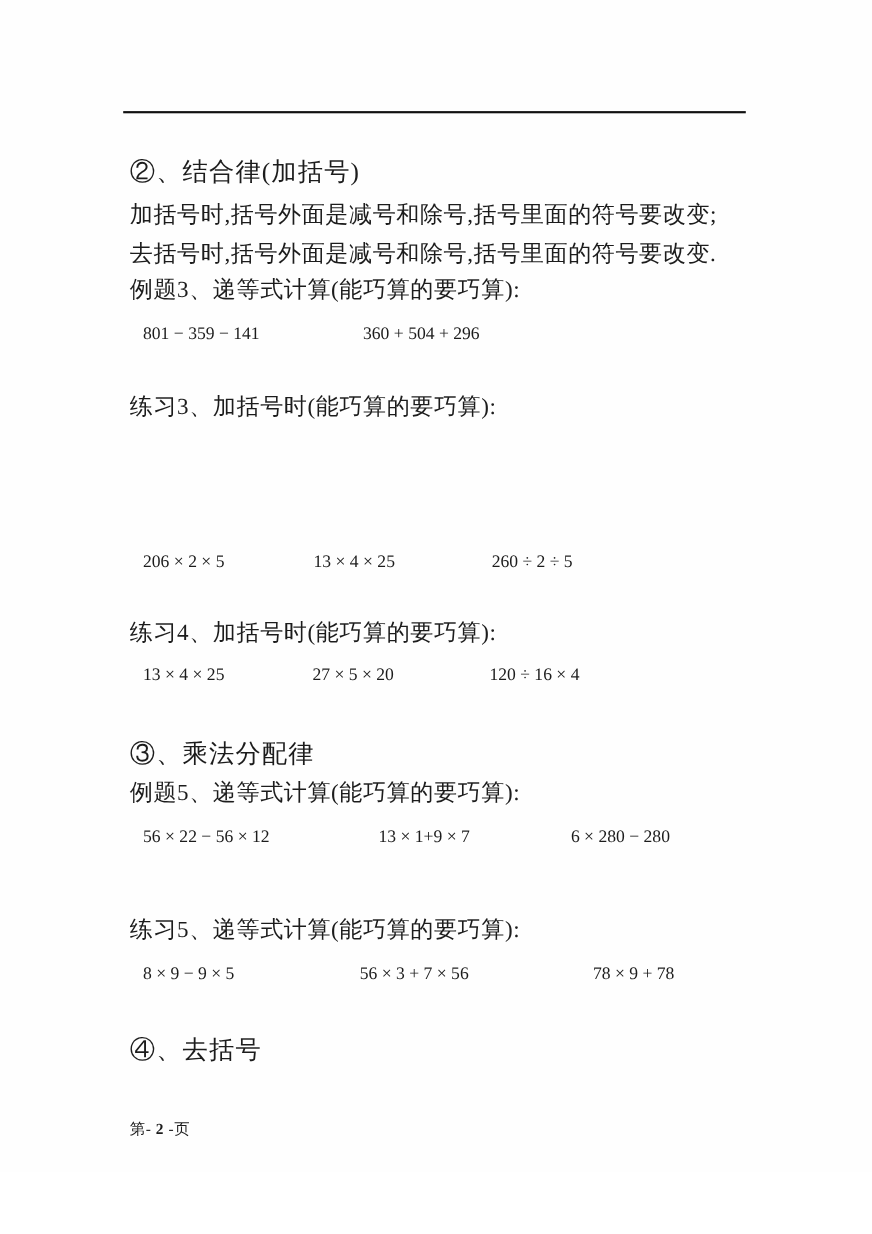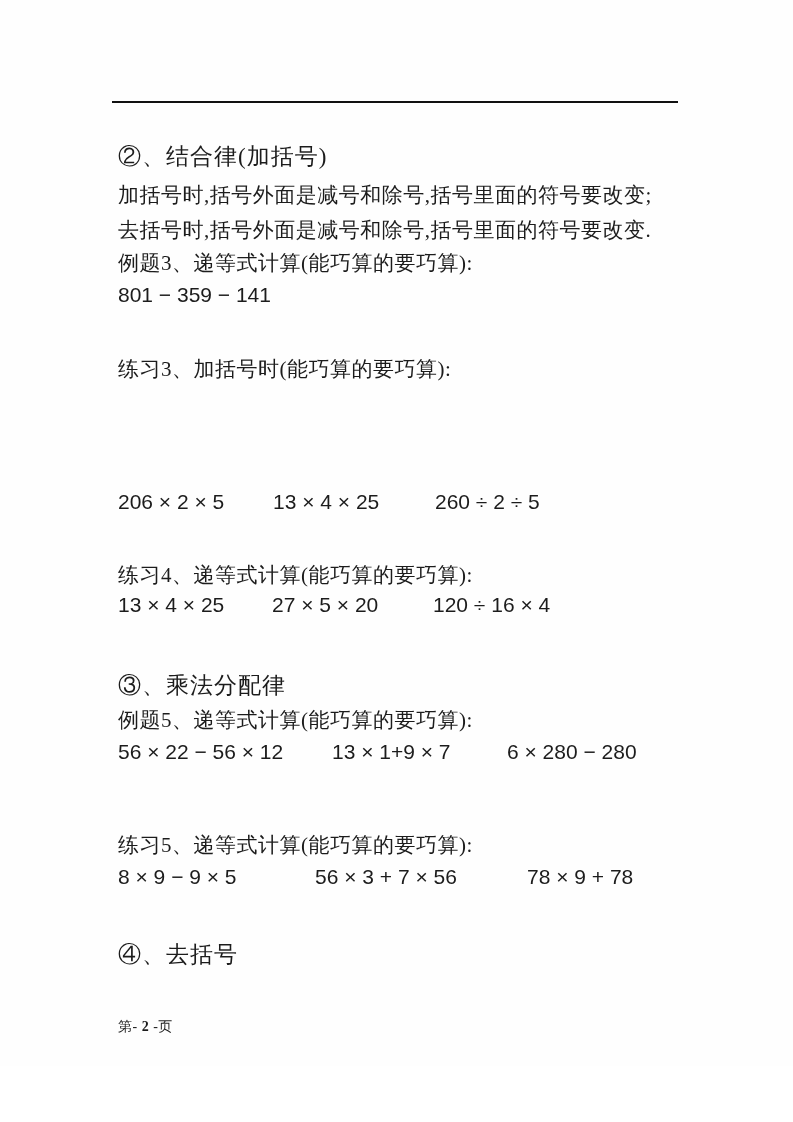--- a/index.html
+++ b/index.html
@@ -45,24 +45,24 @@
   }
   .expr-row {
     position: absolute;
     left: 0;
     top: 0;
     width: 100%;
     height: 30px;
   }
   .expr {
     position: absolute;
-    margin: 0;
+    margin: 12px;
     white-space: pre;
-    font-size: 21px;
-    font-family: Liberation Sans, sans-serif;
+    font-size: 16px;
+    font-family: Liberation Serif, serif;
   }
   .footer {
     position: absolute;
     left: 118px;
     top: 1018px;
     font-size: 14px;
     letter-spacing: 0.5px;
   }
   .footer .pagenum {
     font-weight: bold;
@@ -78,33 +78,34 @@
   <h2 class="line heading" style="top:141px">②、结合律(加括号)</h2>
 
   <p class="line body-text" style="top:216px">去括号时,括号外面是减号和除号,括号里面的符号要改变.</p>
 
   <p class="line body-text" style="top:181px">加括号时,括号外面是减号和除号,括号里面的符号要改变;</p>
 
   <p class="line label-text" style="top:249px">例题3、递等式计算(能巧算的要巧算):</p>
 
   <div class="expr-row" style="top:283px">
     <span class="expr" style="left:118px">801 − 359 − 141</span>
+    <span class="expr" style="left:318px">360 + 504 + 296</span>
   </div>
 
   <p class="line label-text" style="top:355px">练习3、加括号时(能巧算的要巧算):</p>
 
 
 
   <div class="expr-row" style="top:490px">
     <span class="expr" style="left:118px">206 × 2 × 5</span>
     <span class="expr" style="left:273px">13 × 4 × 25</span>
     <span class="expr" style="left:435px">260 ÷ 2 ÷ 5</span>
   </div>
 
-  <p class="line label-text" style="top:561px">练习4、递等式计算(能巧算的要巧算):</p>
+  <p class="line label-text" style="top:561px">练习4、加括号时(能巧算的要巧算):</p>
 
   <div class="expr-row" style="top:593px">
     <span class="expr" style="left:118px">13 × 4 × 25</span>
     <span class="expr" style="left:272px">27 × 5 × 20</span>
     <span class="expr" style="left:433px">120 ÷ 16 × 4</span>
   </div>
 
   <h2 class="line heading" style="top:670px">③、乘法分配律</h2>
 
   <p class="line label-text" style="top:706px">例题5、递等式计算(能巧算的要巧算):</p>

